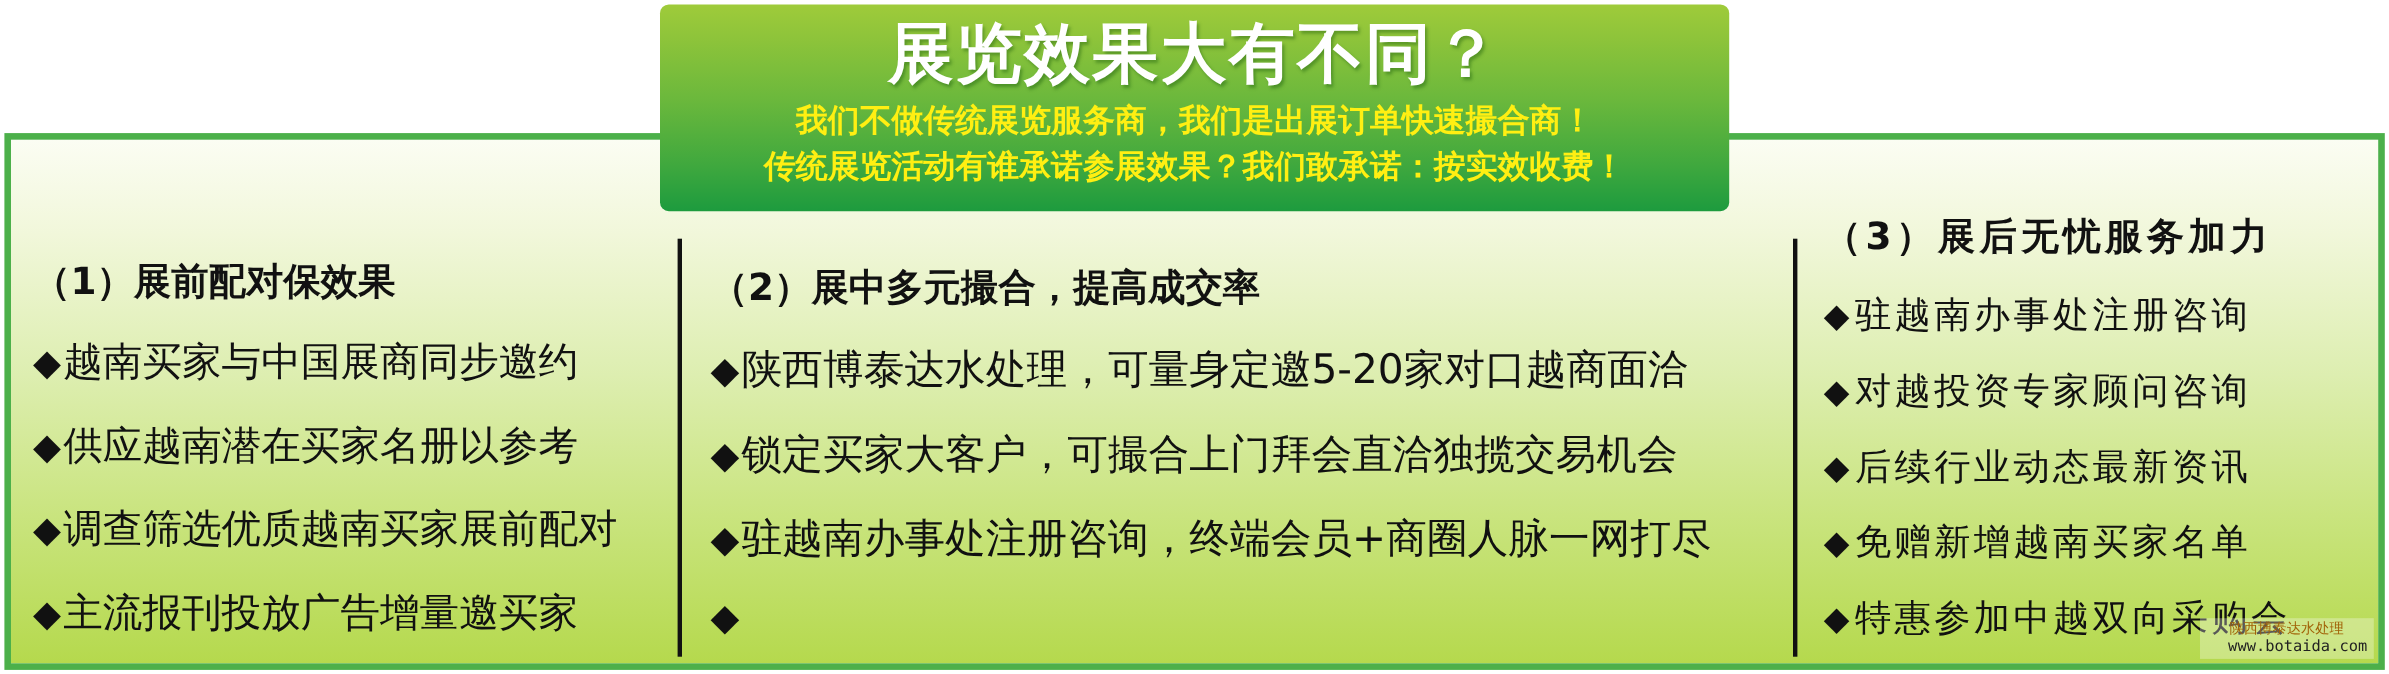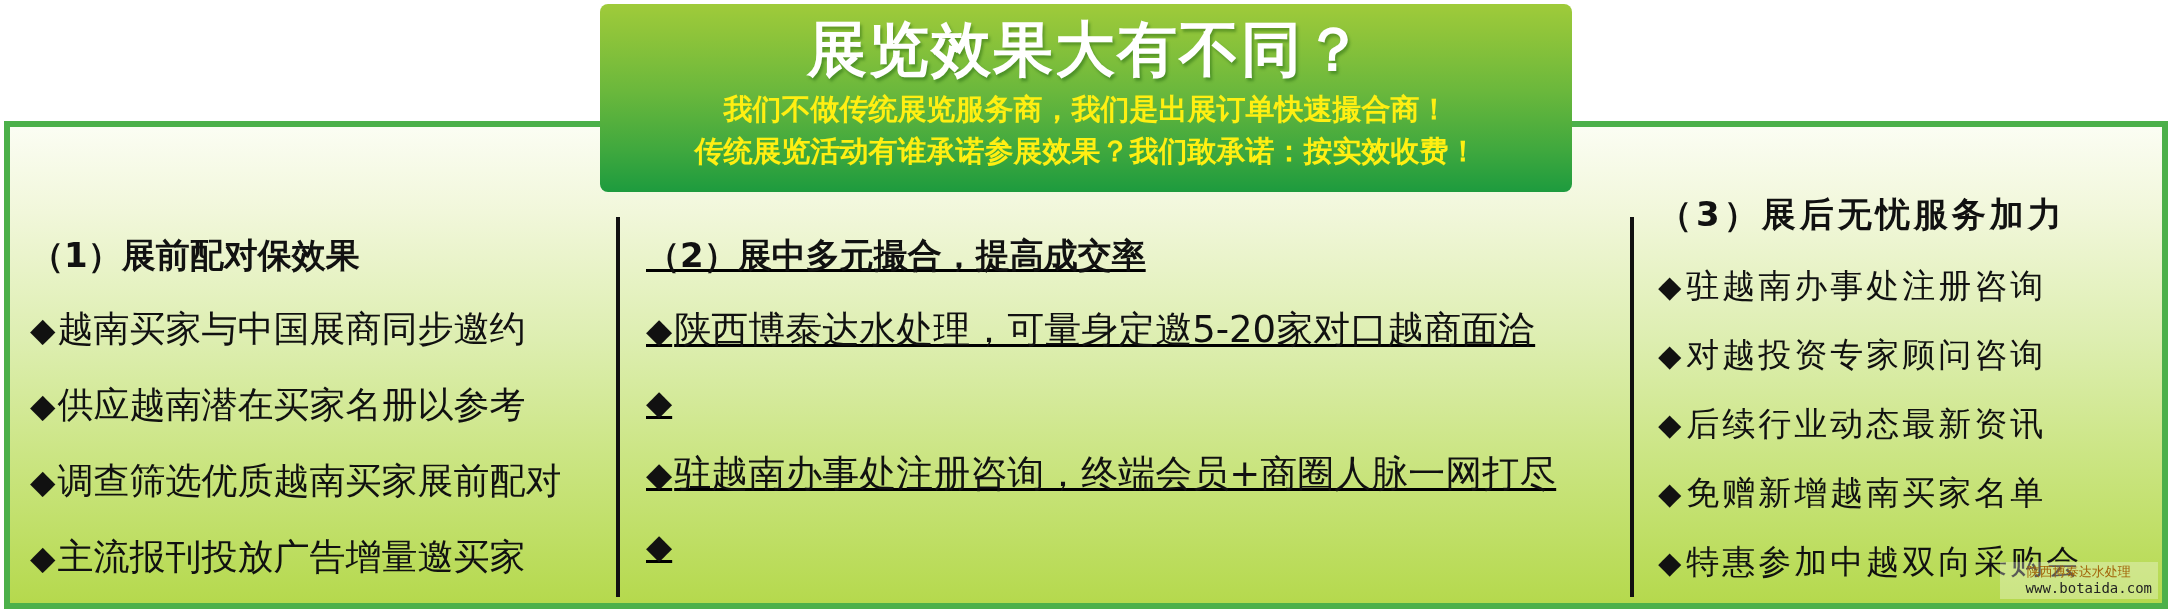--- a/index.html
+++ b/index.html
@@ -66,21 +66,21 @@
     z-index:6;
   }
   .col{
     position:relative;
     box-sizing:border-box;
     display:flex;
     flex-direction:column;
     justify-content:flex-end;
   }
   .col1{ width:614px; padding:96px 0 0 26px; }
-  .col2{ width:1010px; padding:96px 0 16px 28px;text-decoration:underline; }
+  .col2{ width:1010px; padding:96px 0 0 28px; }
   .col3{ width:540px; padding:96px 0 0 30px; }
 
   .divider{
     position:absolute;
     top:96px;
     width:4px;
     height:380px;
     background:#111111;
   }
   .div1{ left:612px; }
@@ -166,20 +166,21 @@
 
     <div class="col col2">
       <div class="col-head">（2）展中多元撮合，提高成交率</div>
       <div class="items">
         <div class="item">
           <span class="bullet">◆</span>
           <span>陕西博泰达水处理，可量身定邀5-20家对口越商面洽</span>
         </div>
         <div class="item">
           <span class="bullet">◆</span>
+          <span>锁定买家大客户，可撮合上门拜会直洽独揽交易机会</span>
         </div>
         <div class="item">
           <span class="bullet">◆</span>
           <span>驻越南办事处注册咨询，终端会员+商圈人脉一网打尽</span>
         </div>
         <div class="item">
           <span class="bullet">◆</span>
         </div>
       </div>
     </div>

